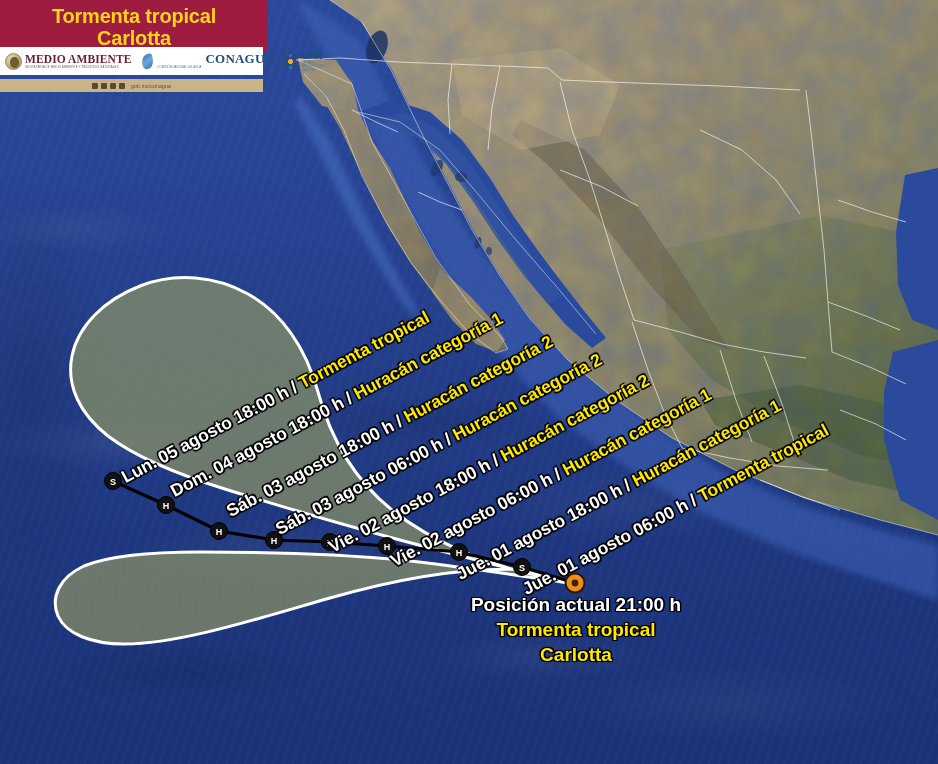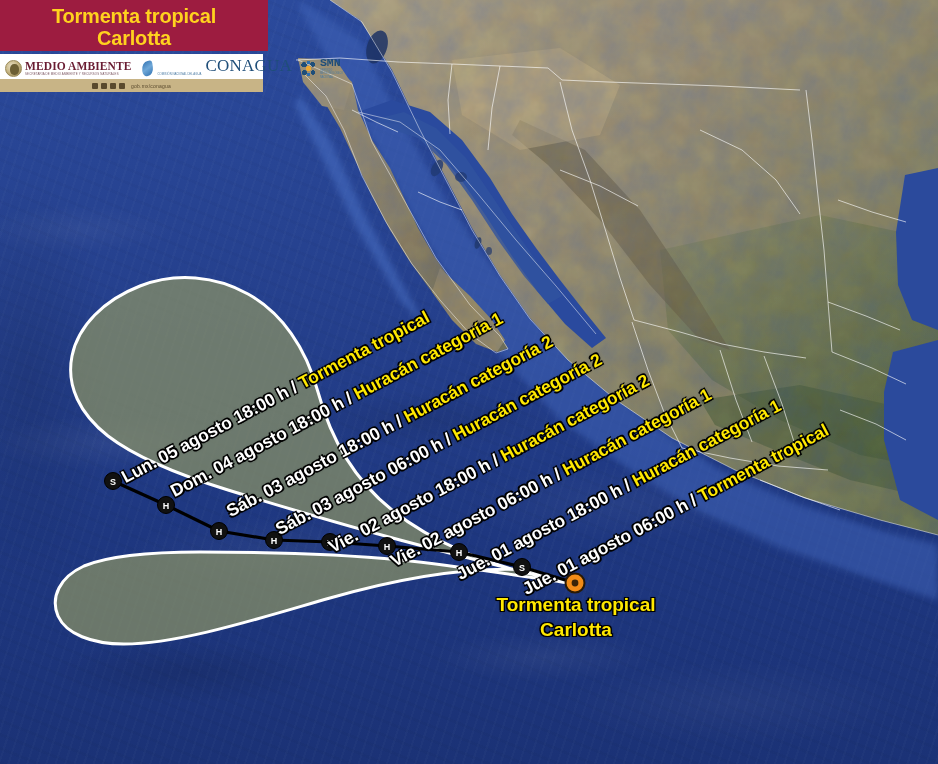--- a/index.html
+++ b/index.html
@@ -68,21 +68,21 @@
     color: #ffd21e;
     font-weight: bold;
     font-size: 20px;
     line-height: 22px;
     letter-spacing: -0.2px;
     text-align: center;
     white-space: nowrap;
   }
   .logo-bar {
     position: absolute;
-    left: 0; top: 54px;
+    left: 0; top: 47px;
     width: 263px; height: 28px;
     background: #ffffff;
     display: flex;
     align-items: center;
     gap: 0;
     padding: 0 5px;
   }
   .logo-cell { display: flex; align-items: center; gap: 3px; }
   .logo-sep { width: 1px; height: 18px; background: #c8c8c8; margin: 0 4px; }
 
@@ -112,21 +112,21 @@
   }
   .conagua-mark::before {
     content: ""; position: absolute; left: 2px; top: 1px;
     width: 11px; height: 15px;
     background: linear-gradient(150deg, #2e6fb0 0%, #6fa8d8 50%, #2e6fb0 100%);
     border-radius: 60% 20% 55% 35%;
     transform: rotate(-8deg);
   }
   .cg-main {
     font-family: "Liberation Serif", serif;
-    font-weight: normal; font-size: 17px; color: #1f4e79;
+    font-weight: bold; font-size: 13px; color: #1f4e79;
     line-height: 12px; letter-spacing: .2px; white-space: nowrap; padding-left: 48px;
   }
   .cg-sub { font-size: 2.8px; color: #4a7aa3; line-height: 4px; white-space: nowrap; }
   .smn-mark { width: 17px; height: 17px; flex: none; position: relative; }
   .smn-mark::before {
     content: ""; position: absolute; inset: 1px;
     background:
       radial-gradient(circle at 50% 50%, #f0a830 0 22%, transparent 23%),
       radial-gradient(circle at 20% 25%, #1f4e79 0 16%, transparent 17%),
       radial-gradient(circle at 78% 22%, #1f4e79 0 14%, transparent 15%),
@@ -448,20 +448,21 @@
       <span class="fc-cat">Huracán categoría 1</span>
     </div>
     <div class="fc-label" style="left:524px; top:580px; transform: rotate(-28deg);">
       <span class="fc-when">Jue. 01 agosto 06:00 h</span>
       <span class="fc-sep">/</span>
       <span class="fc-cat">Tormenta tropical</span>
     </div>
   </div>
 
   <div class="pos-block">
+    <div class="pos-line1">Posición actual 21:00 h</div>
     <div class="pos-line2">Tormenta tropical</div>
     <div class="pos-line3">Carlotta</div>
   </div>
 
   <div class="banner">
     <div class="banner-maroon">
       <div class="banner-title-l1">Tormenta tropical</div>
       <div class="banner-title-l2">Carlotta</div>
     </div>
 

